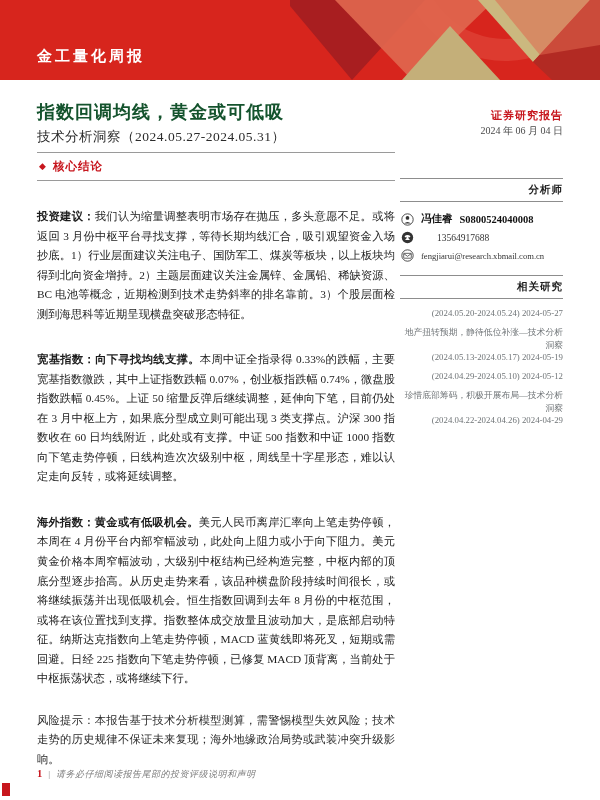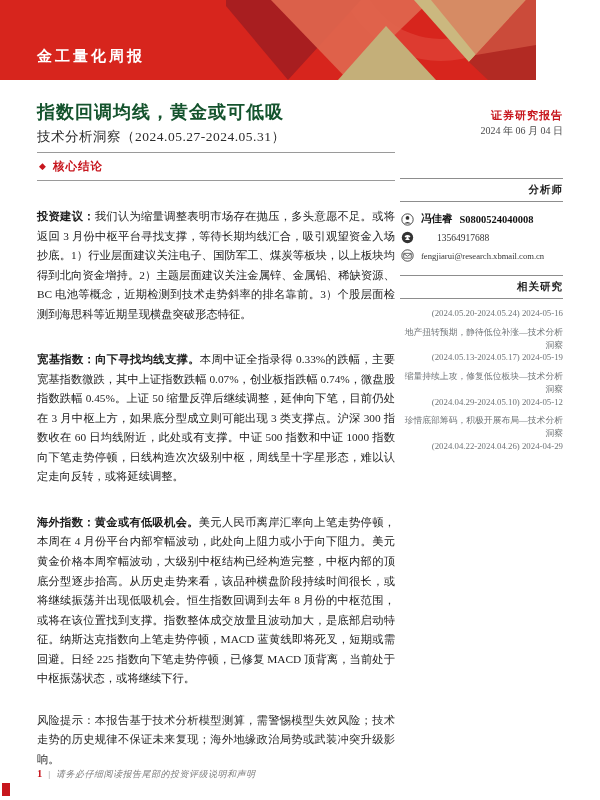--- a/index.html
+++ b/index.html
@@ -2,21 +2,21 @@
 <html><head>
 <meta charset="utf-8">
 <style>
   html,body{margin:0;padding:0;}
   body{
     width:600px;height:800px;position:relative;background:#ffffff;
     font-family:"Liberation Serif","DejaVu Serif",serif;
     color:#222;overflow:hidden;
   }
   
-  .banner{position:absolute;top:0;left:0;width:536px;height:80px;background:#d7251d;overflow:hidden;}
+  .banner{position:absolute;top:0;left:0;width:600px;height:80px;background:#d7251d;overflow:hidden;}
   .banner-art{position:absolute;top:0;right:0;height:80px;width:310px;display:block;}
   .banner-title{
     position:absolute;left:37px;top:47px;color:#ffffff;
     font-size:15px;font-weight:bold;letter-spacing:3px;
   }
   
   .report-title{
     position:absolute;left:37px;top:100px;width:370px;
     color:#14532d;font-size:18px;font-weight:bold;letter-spacing:1px;
   }
@@ -133,28 +133,27 @@
       <span class="email-text">fengjiarui@research.xbmail.com.cn</span>
     </div>
   </div>
 
   <hr class="side-rule">
   <div class="side-heading">相关研究</div>
   <hr class="side-rule">
 
   <div class="research-list">
     <div class="research-item">
-      <div class="research-meta">(2024.05.20-2024.05.24) 2024-05-16</div>
+      <div class="research-meta">(2024.05.20-2024.05.24) 2024-05-27</div>
     </div>
     <div class="research-item">
       <div class="research-title">地产扭转预期，静待低位补涨—技术分析洞察</div>
       <div class="research-meta">(2024.05.13-2024.05.17) 2024-05-19</div>
     </div>
     <div class="research-item">
-      <div class="research-title">缩量持续上攻，修复低位板块—技术分析洞察</div>
       <div class="research-meta">(2024.04.29-2024.05.10) 2024-05-12</div>
     </div>
     <div class="research-item">
       <div class="research-title">珍惜底部筹码，积极开展布局—技术分析洞察</div>
       <div class="research-meta">(2024.04.22-2024.04.26) 2024-04-29</div>
     </div>
   </div>
 </div>
 
 <div class="footer-mark"></div>

